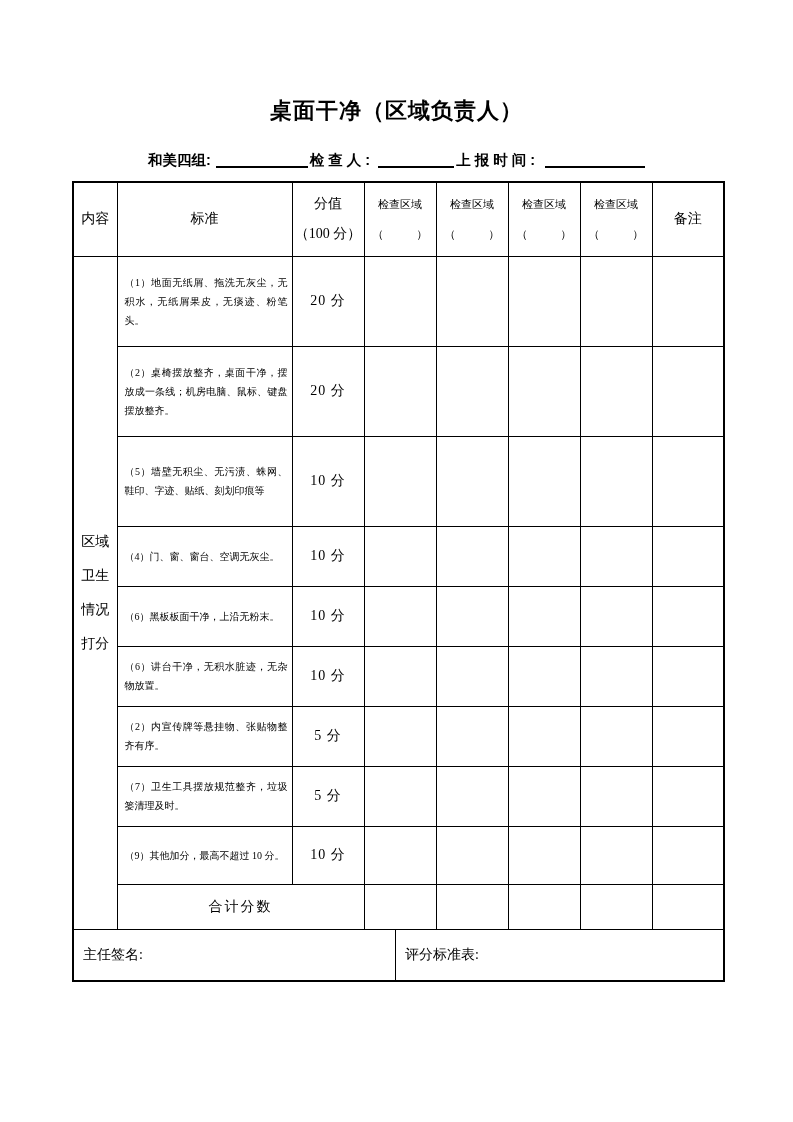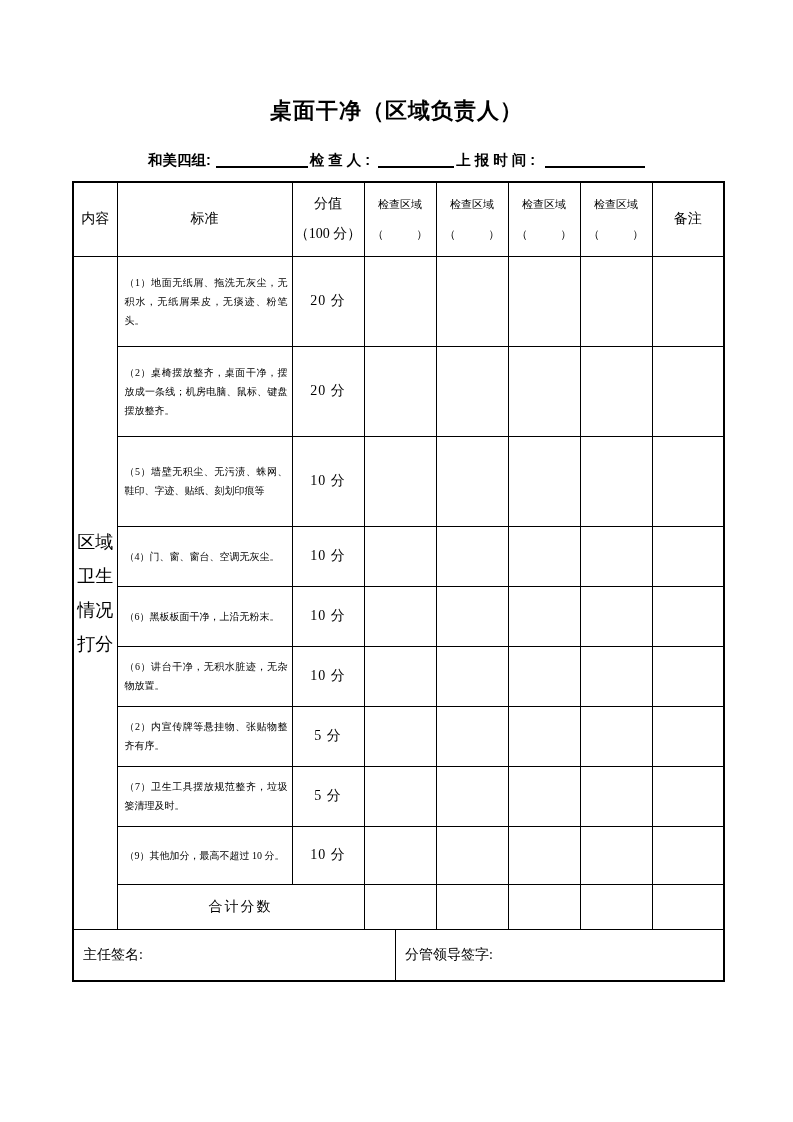--- a/index.html
+++ b/index.html
@@ -60,21 +60,21 @@
   tr.head td { line-height: 30px; }
   td.area-h { font-size: 11px; }
   .pre { white-space: pre-line; }
   td.std {
     text-align: justify;
     padding: 2px 4px 2px 7px;
     font-size: 10px;
     line-height: 19px;
   }
   td.score { letter-spacing: 1px; }
-  td.content-cell { font-size: 18px; line-height: 34px; }
+  td.content-cell { font-size: 14px; line-height: 34px; }
   tr.tall  { height: 90px; }
   tr.med   { height: 60px; padding-left: 7px; }
   tr.med9  { height: 58px; }
   tr.total { height: 45px; }
   td.total-lbl { letter-spacing: 2px; margin-top: 44px; }
   tr.sig { height: 51px; }
   td.sig-cell { padding: 0; }
   .sig-wrap { display: flex; width: 100%; height: 50px; align-items: stretch; }
   .sig-left {
     width: 322px;
@@ -227,21 +227,21 @@
       <td></td>
     </tr>
 
     <tr class="sig">
       <td colspan="8" class="sig-cell">
         <div class="sig-wrap">
           <div class="sig-left">
             <span>主任签名:</span>
           </div>
           <div class="sig-right">
-            <span>分管领导签字:</span>
+            <span>评分标准表:</span>
           </div>
         </div>
       </td>
     </tr>
   </tbody>
     </table>
 
 </div>
 
 </body></html>

